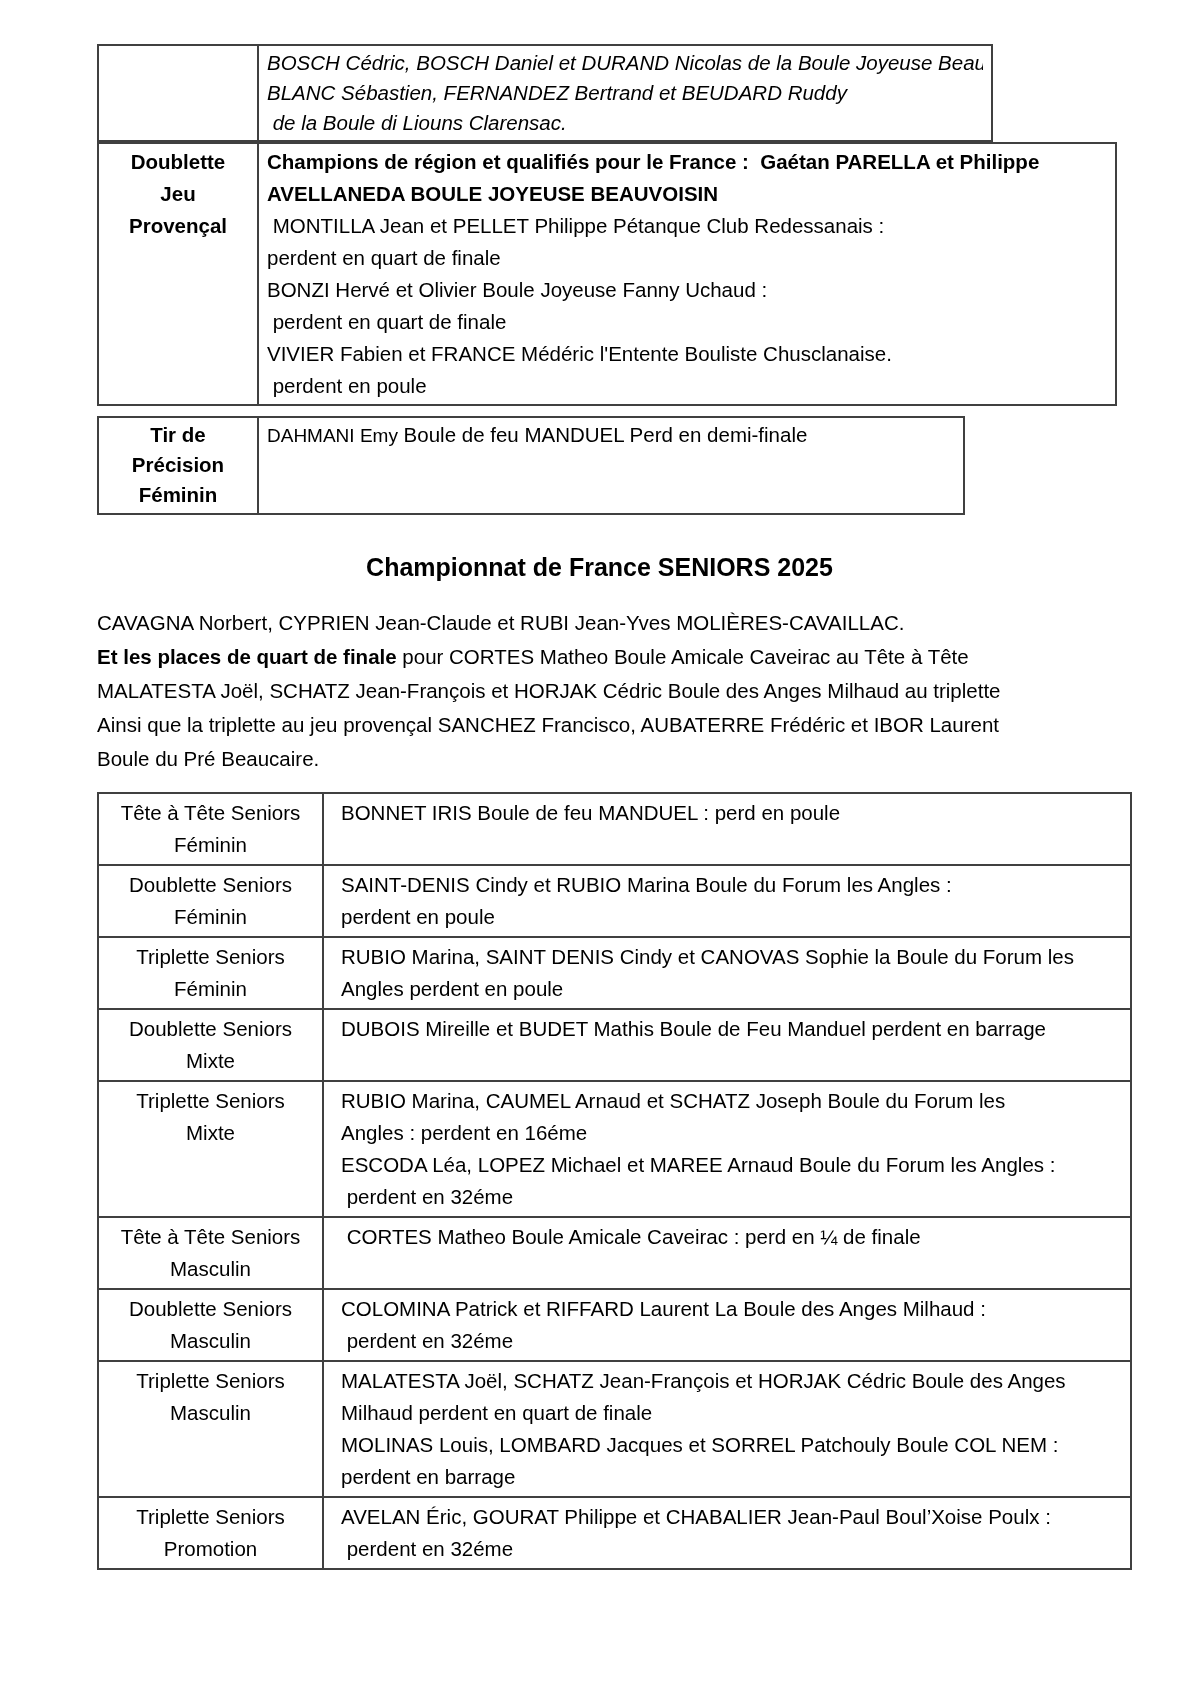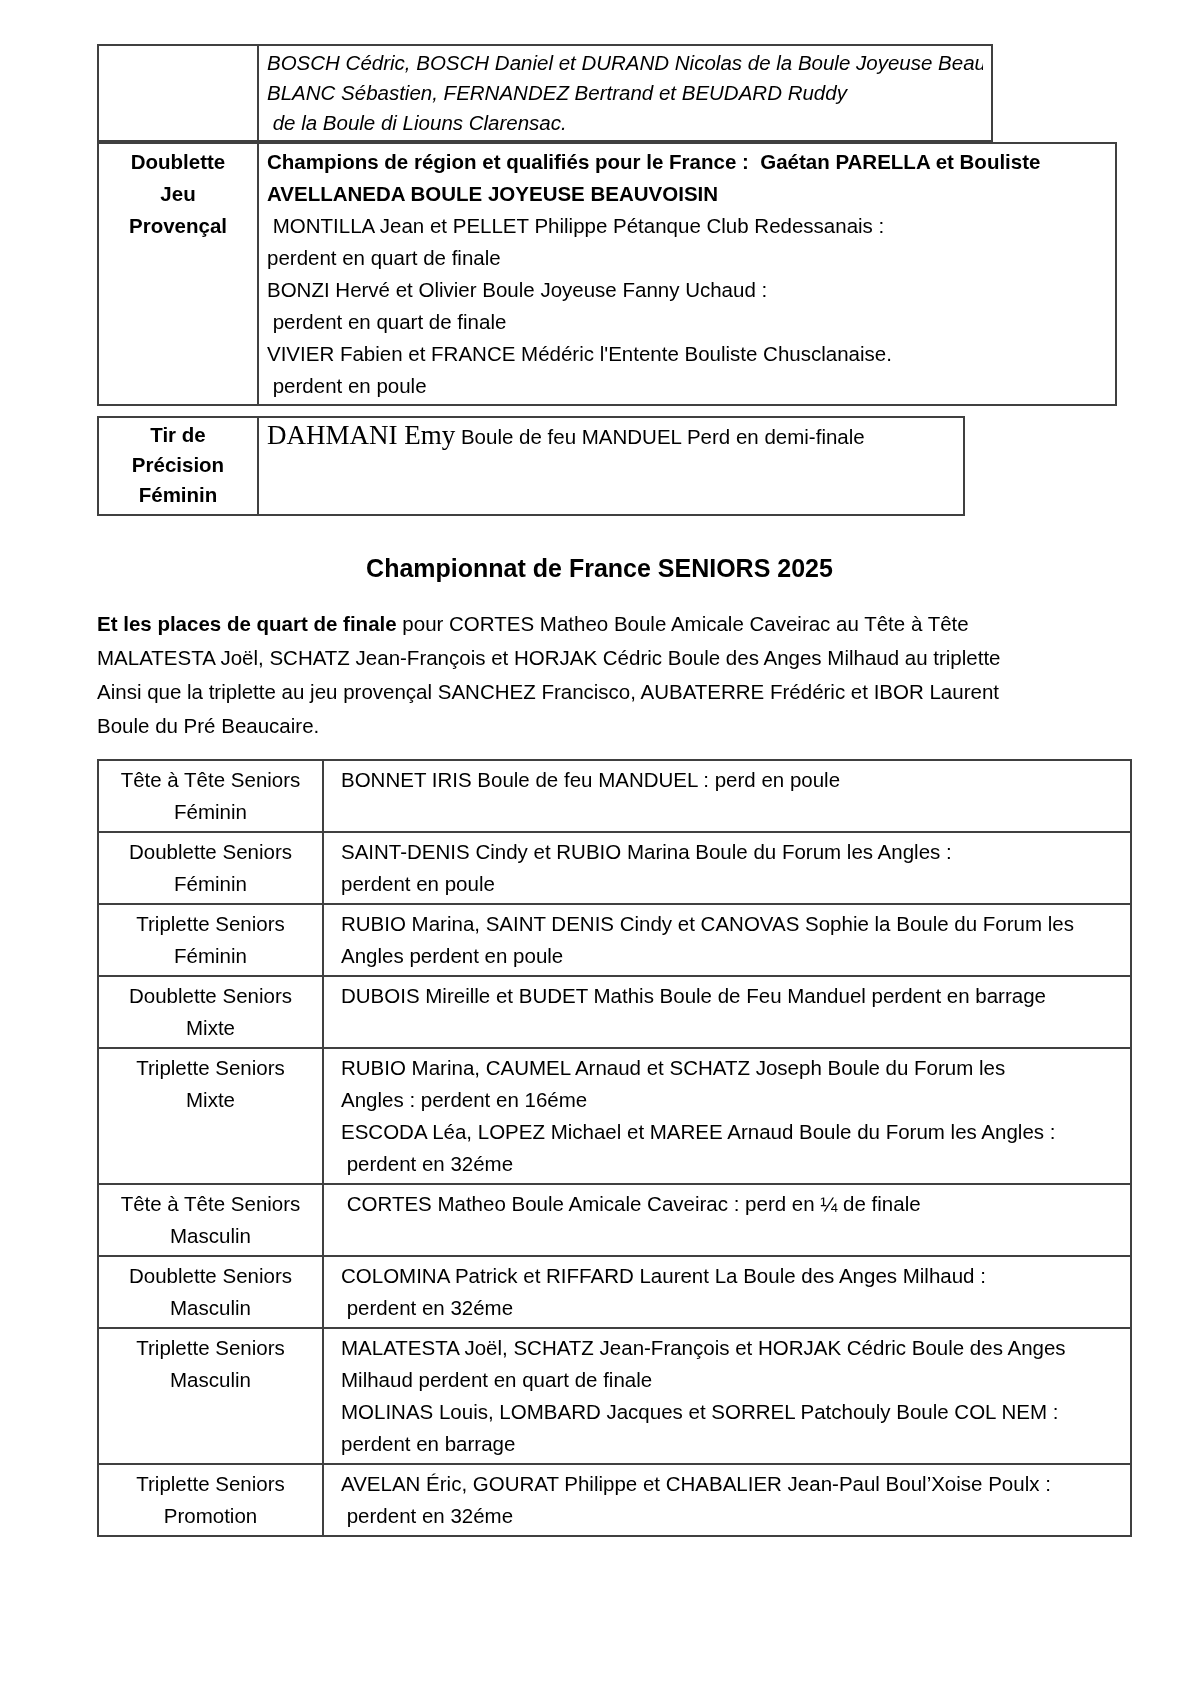--- a/index.html
+++ b/index.html
@@ -6,21 +6,21 @@
   body{
     width:1200px;height:1697px;background:#ffffff;color:#000;
     font-family:"Liberation Sans",sans-serif;
     font-size:20.5px;overflow:hidden;position:relative;
   }
   .content{padding:44px 0 0 97px;}
   table{border-collapse:collapse;table-layout:fixed;}
   td{border:2px solid #404040;vertical-align:top;padding:2px 8px;}
   .line{white-space:pre;overflow:hidden;}
   .b{font-weight:bold;}
-  .serif{font-family:Liberation Serif, serif;font-size:27px;}
+  .serif{font-family:Liberation Sans, sans-serif;font-size:19px;}
 
   .tbl1{width:896px;font-style:italic;}
   .tbl1 .line{line-height:30px;}
   .tbl2{width:1020px;margin-bottom:10px;border-radius:14px;}
   .tbl2 .line{line-height:32px;}
   .tbl-tir{width:868px;margin-bottom:36px;}
   .tbl-tir .line{line-height:30px;}
   .cat-narrow{width:160px;text-align:center;font-weight:bold;}
   .tbl1 .cat-narrow{width:160px;}
 
@@ -66,21 +66,21 @@
         <col>
       </colgroup>
     <tbody>
         <tr>
       <td class="cat-narrow">
             <div class="line">Doublette</div>
             <div class="line">Jeu</div>
             <div class="line">Provençal</div>
           </td>
       <td>
-            <div class="line"><span class="b">Champions de région et qualifiés pour le France :  Gaétan PARELLA et Bouliste</span></div>
+            <div class="line"><span class="b">Champions de région et qualifiés pour le France :  Gaétan PARELLA et Philippe</span></div>
             <div class="line"><span class="b">AVELLANEDA BOULE JOYEUSE BEAUVOISIN</span></div>
             <div class="line"> MONTILLA Jean et PELLET Philippe Pétanque Club Redessanais :</div>
             <div class="line">perdent en quart de finale</div>
             <div class="line">BONZI Hervé et Olivier Boule Joyeuse Fanny Uchaud :</div>
             <div class="line"> perdent en quart de finale</div>
             <div class="line">VIVIER Fabien et FRANCE Médéric l'Entente Bouliste Chusclanaise.</div>
             <div class="line"> perdent en poule</div>
           </td>
     </tr>
   </tbody>
@@ -106,20 +106,21 @@
           </td>
     </tr>
   </tbody>
     </table>
 
   <div class="heading heading-c">
     <div class="line">Championnat de France SENIORS 2025</div>
   </div>
 
   <div class="intro">
+      <div class="line">CAVAGNA Norbert, CYPRIEN Jean-Claude et RUBI Jean-Yves MOLIÈRES-CAVAILLAC.</div>
       <div class="line"><span class="b">Et les places de quart de finale</span><span> pour CORTES Matheo Boule Amicale Caveirac au Tête à Tête</span></div>
       <div class="line">MALATESTA Joël, SCHATZ Jean-François et HORJAK Cédric Boule des Anges Milhaud au triplette</div>
       <div class="line">Ainsi que la triplette au jeu provençal SANCHEZ Francisco, AUBATERRE Frédéric et IBOR Laurent</div>
       <div class="line">Boule du Pré Beaucaire.</div>
     </div>
 
   <table class="tbl-seniors">
     <colgroup>
         <col style="width:225px">
         <col>

